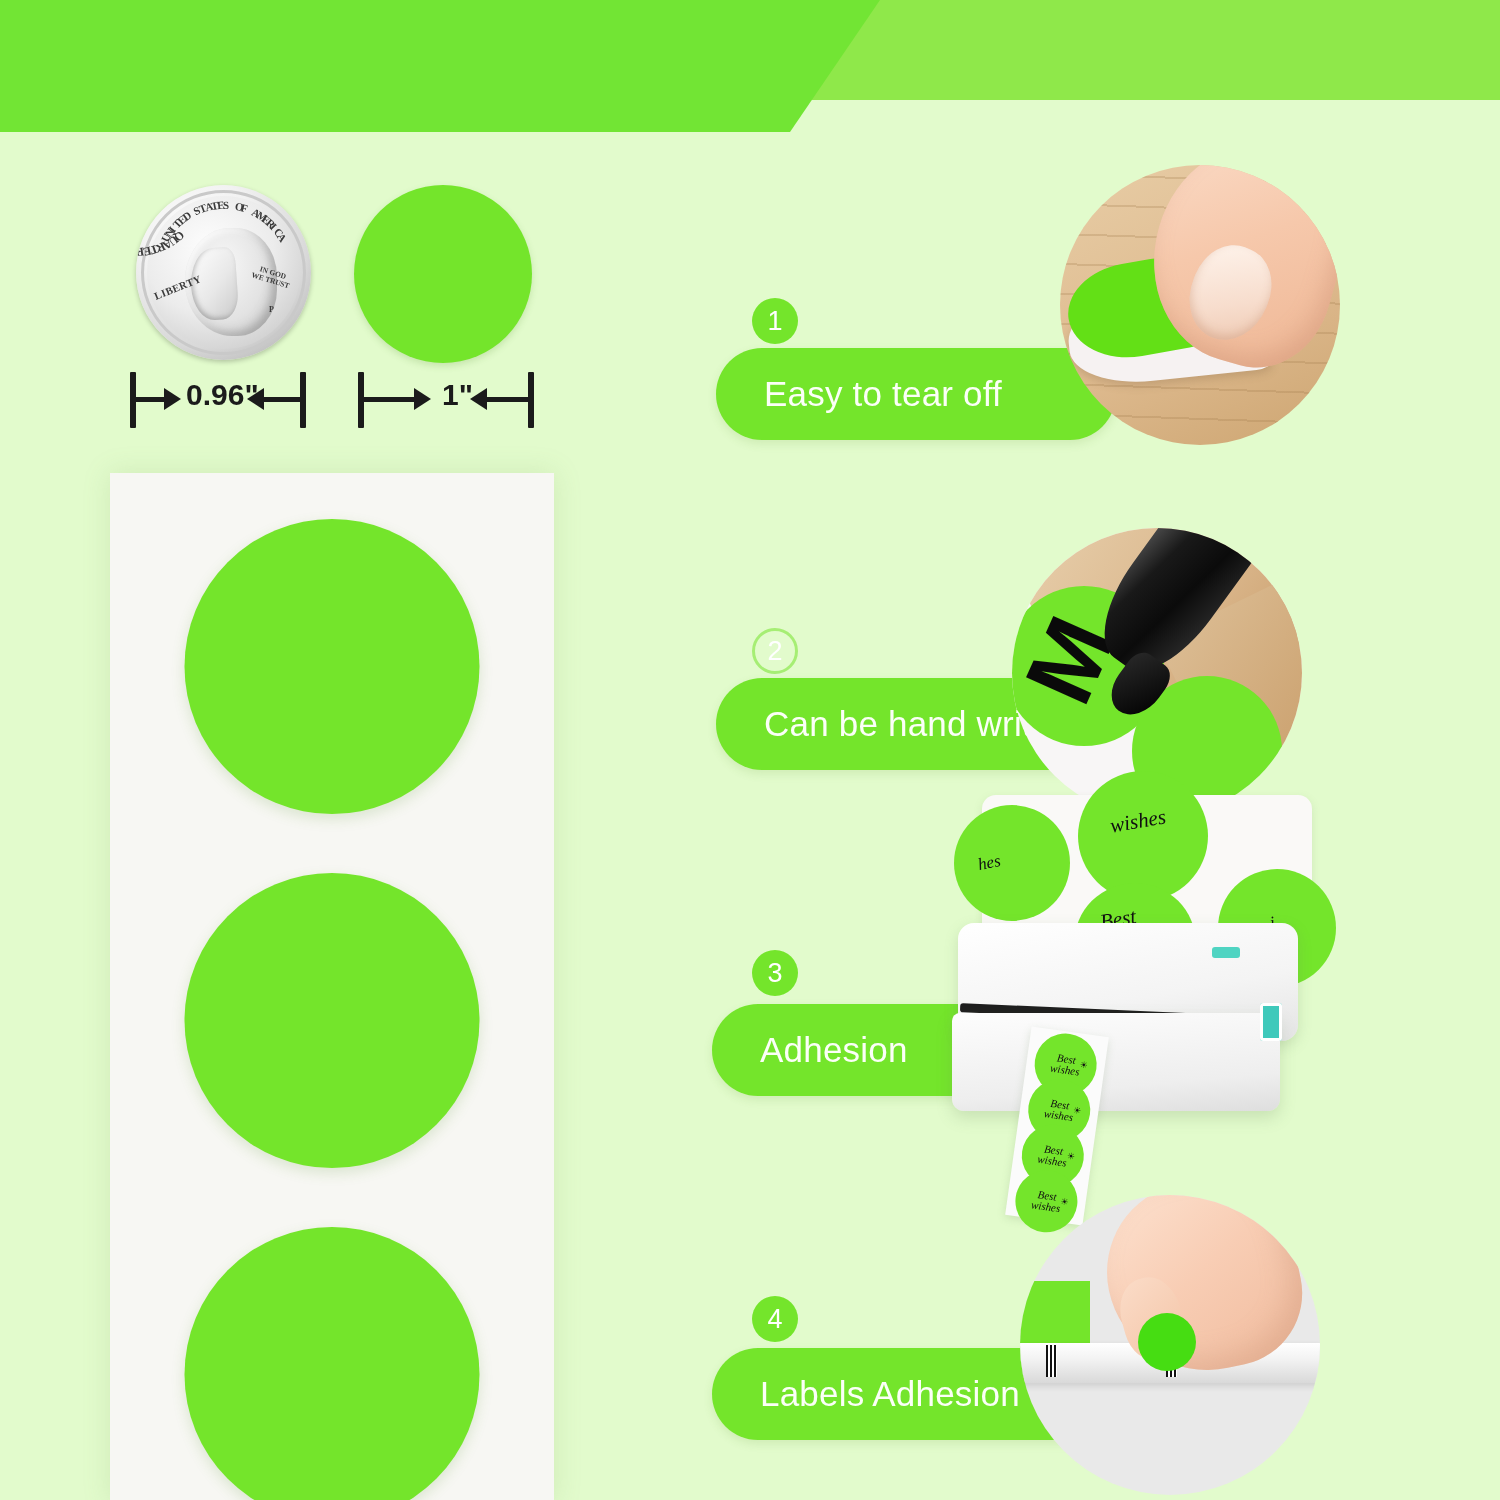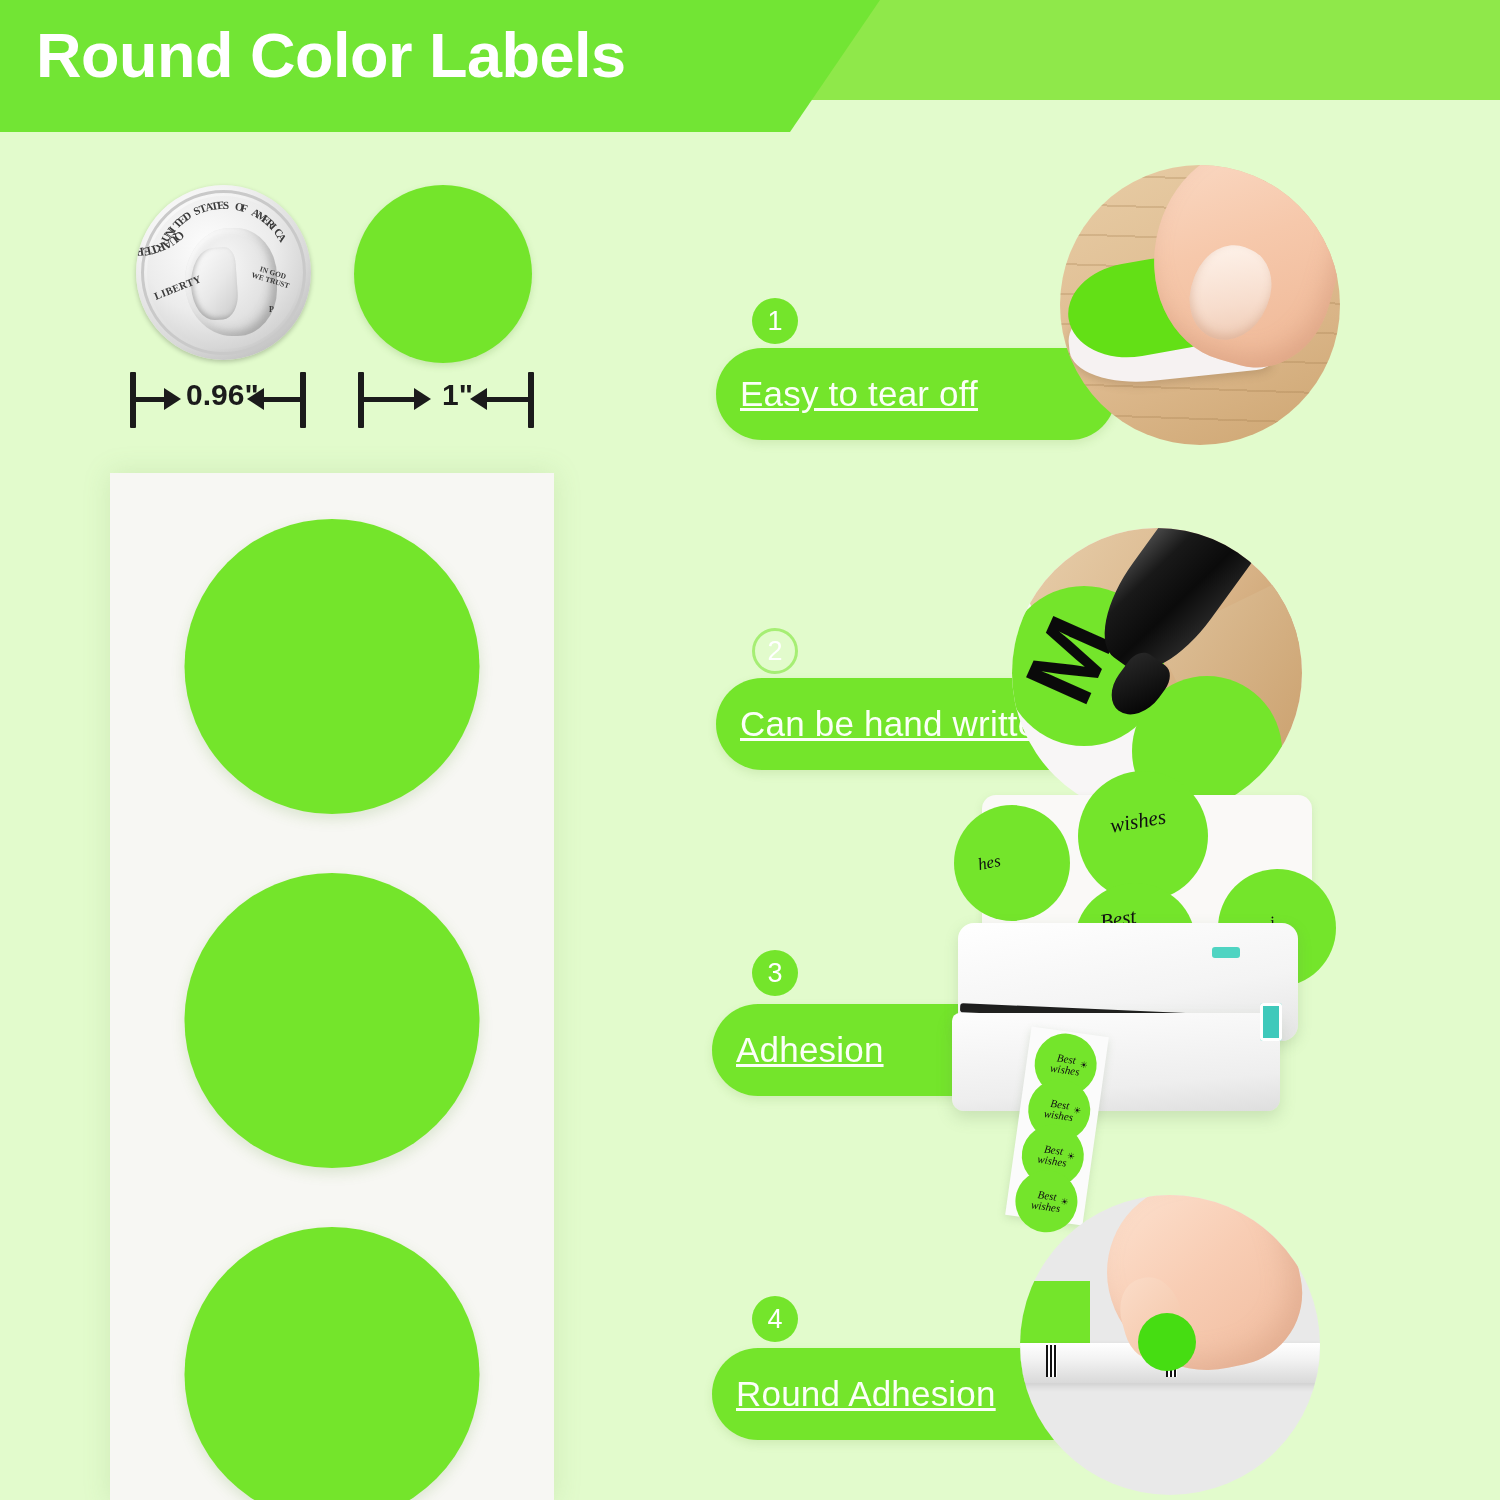--- a/index.html
+++ b/index.html
@@ -233,24 +233,23 @@
     height: 92px;
     border-radius: 46px;
     background: #74e52b;
     display: flex;
     align-items: center;
     box-shadow: 0 4px 10px rgba(90,150,45,0.14);
   }
   .feature-pill-text {
     color: #fbfff7;
     font-size: 35px;
-    padding-left: 24px;
+    padding-left: 48px;
     white-space: nowrap;
     letter-spacing: 0.2px;
-    text-decoration: underline;
   }
 
   
   .photo-circle {
     position: absolute;
     border-radius: 50%;
     overflow: hidden;
   }
 
   
@@ -493,21 +492,20 @@
     width: 88px; height: 98px;
     background: #74e52b;
   }
 </style>
 </head>
 <body>
 
 <div class="header">
   <div class="header-light-band"></div>
   <div class="header-dark-wedge"></div>
-  <div class="header-title">Round Color Labels</div>
 </div>
 
 <div class="size-compare">
 
   <div class="coin">
     <div class="coin-rim"></div>
     <div class="coin-inner">
       <div class="coin-head"></div>
       <div class="coin-profile"></div>
     </div>
@@ -663,21 +661,21 @@
       <span>Best</span>
       <span>wishes</span>
     <span style="position: absolute; right: 9px; top: 24px; font-size: 9px; color: rgb(17, 17, 17); font-style: normal;">☀</span>
       </div>
   </div>
 </div>
 
 <div class="feature">
   <div class="feature-badge filled" style="left:752px; top:1296px;">4</div>
   <div class="feature-pill" style="left:712px; top:1348px; width:404px;">
-    <div class="feature-pill-text">Round Adhesion</div>
+    <div class="feature-pill-text">Labels Adhesion</div>
   </div>
 </div>
 
 <div class="photo-circle ph4">
   <div class="bg-gray"></div>
   <div class="corner-green"></div>
   <div class="tube"></div>
   <div class="tube-band" style="left:26px;"></div>
   <div class="tube-band" style="left:146px;"></div>
   <div class="hand"></div>

